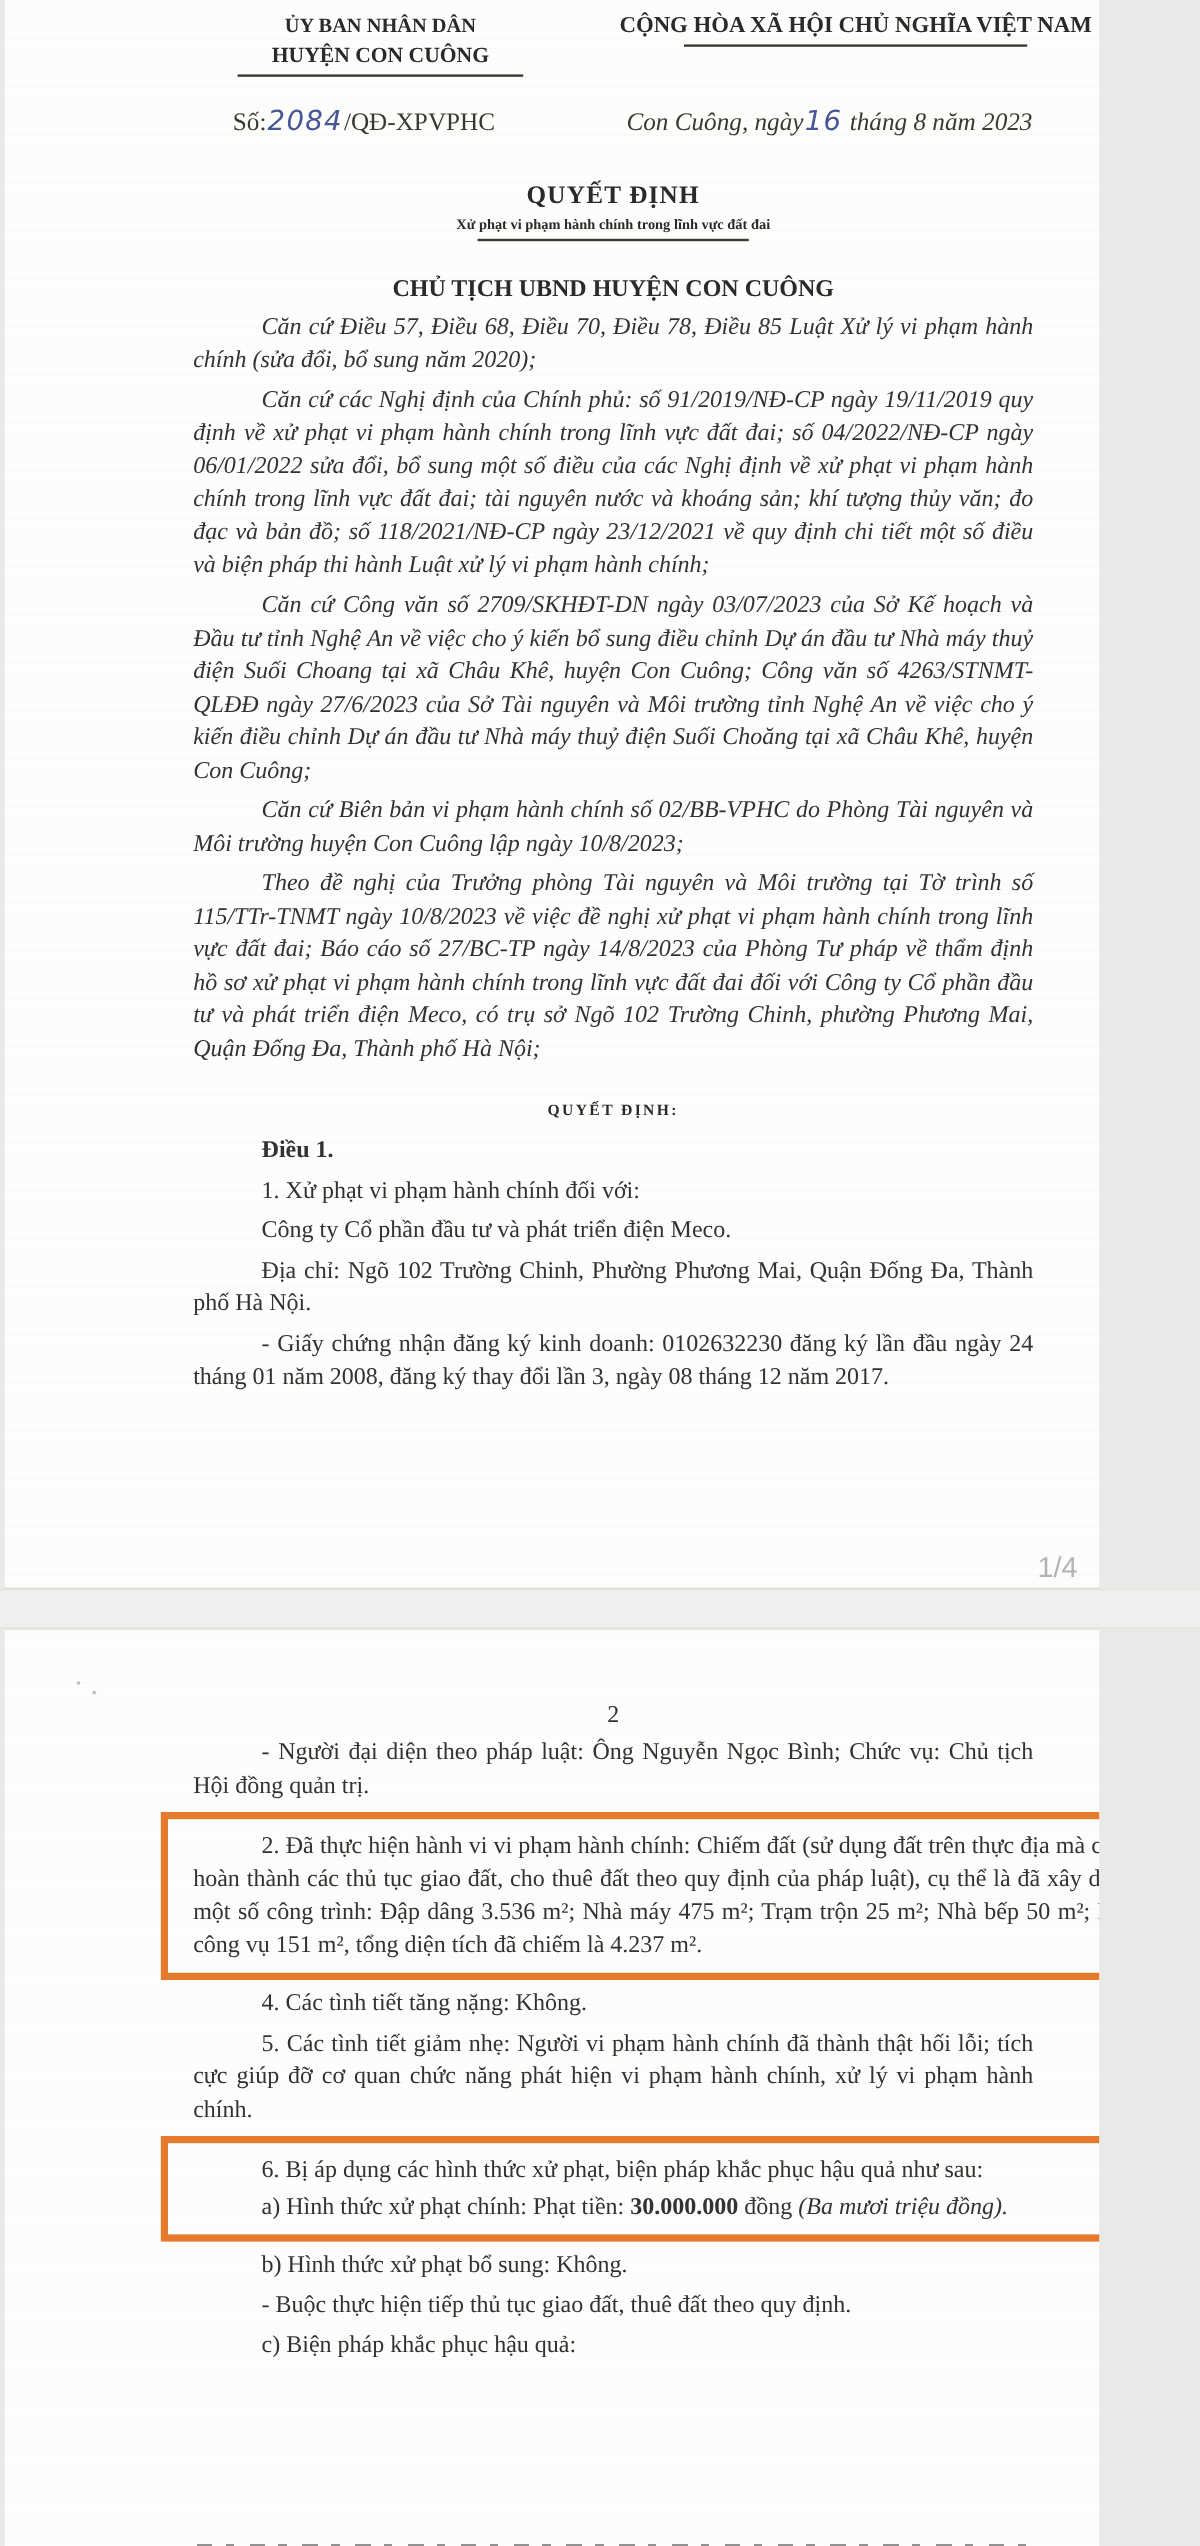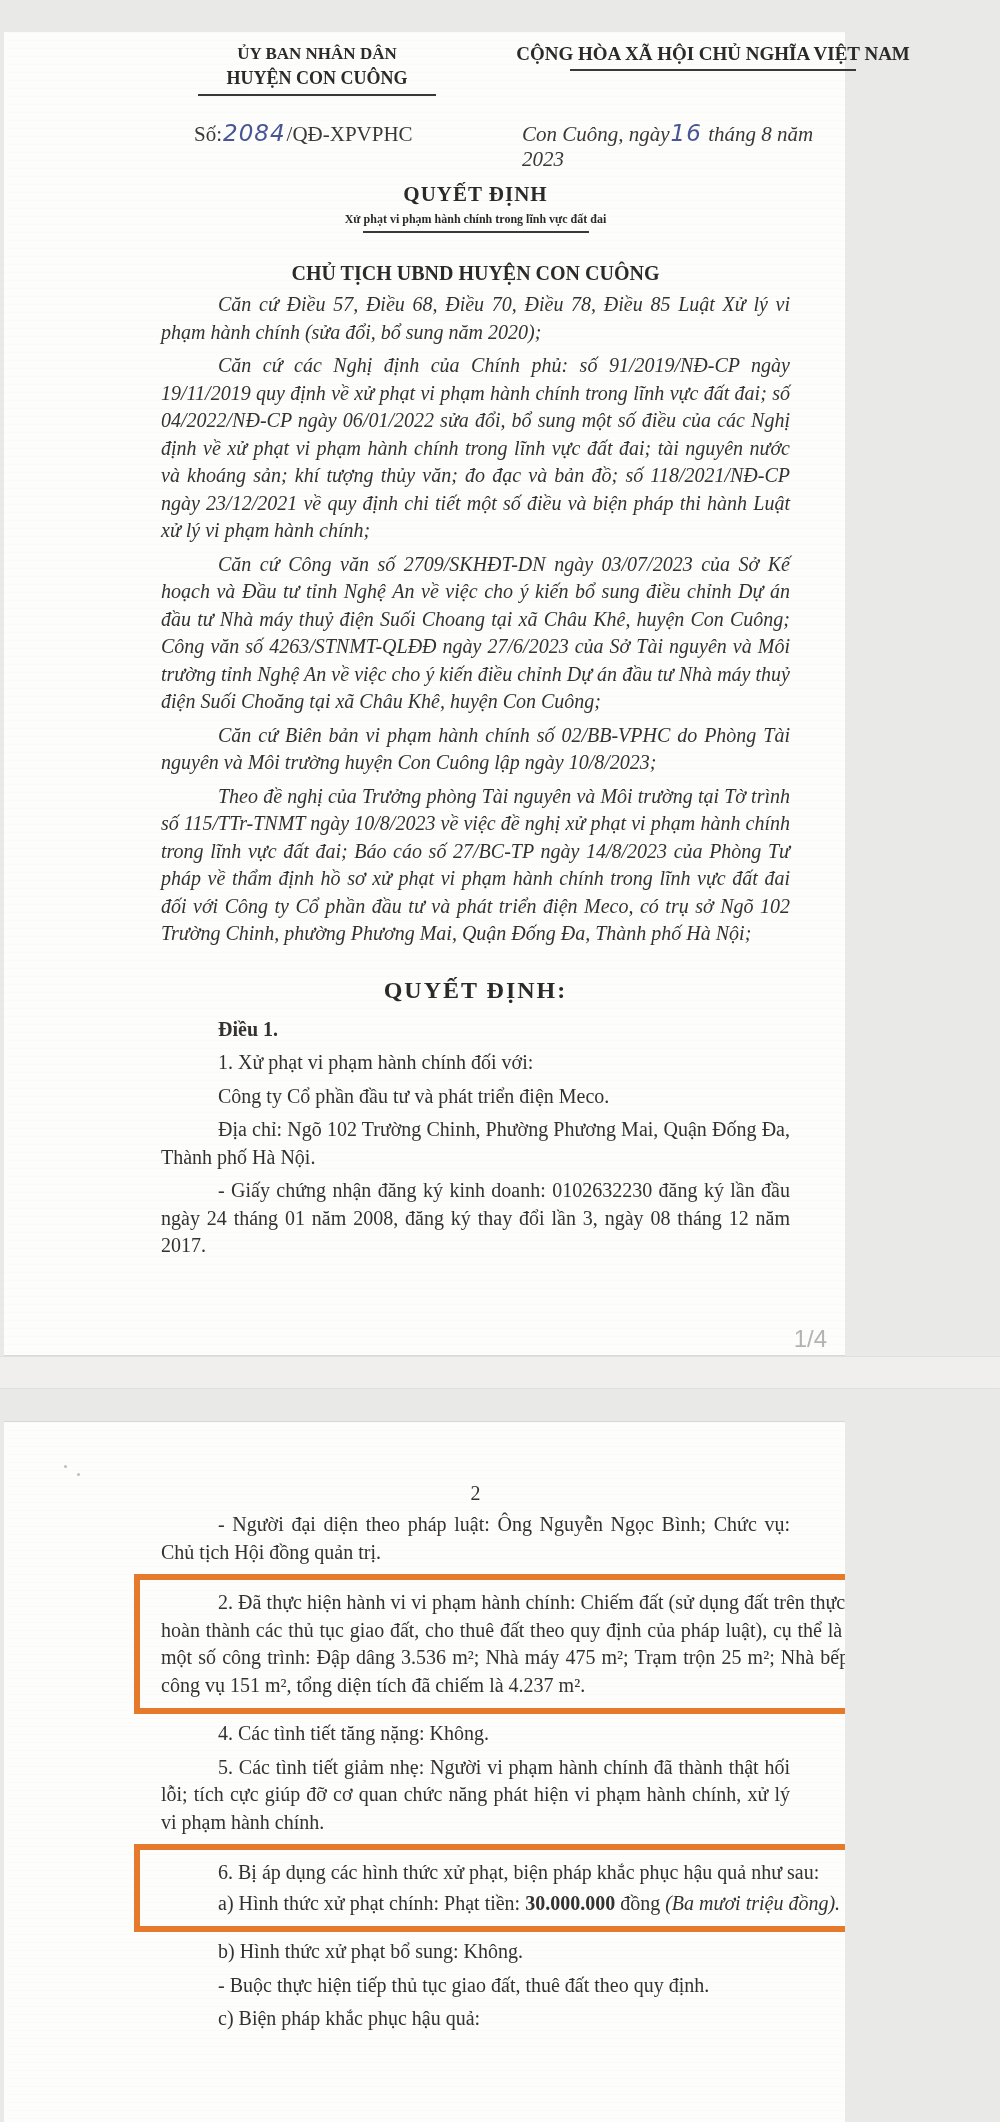--- a/index.html
+++ b/index.html
@@ -6,25 +6,24 @@
   body{
     width:1000px;
     background:#e9e9e7;
     font-family:"Liberation Serif","DejaVu Serif",serif;
     color:#343230;
   }
   .doc-wrap{width:1000px;}
   .page{
     position:relative;
     margin-left:4px;
-    width:841px;
+    width:912px;
     background:#fdfdfc;
     background-image:repeating-linear-gradient(180deg, rgba(0,0,0,0.013) 0 1px, transparent 1px 8px);
     box-sizing:border-box;
-    margin-top:32px;
   }
   .page1{height:1324px;border-bottom:1px solid #d8d8d5;}
   .page-divider{height:31px;background:#f0efed;border-top:1px solid #e0e0dd;border-bottom:1px solid #e0e0dd;}
   .page2{height:767px;border-top:1px solid #d8d8d5;overflow:hidden;}
 
   
   .p1-header{position:relative;height:132px;}
   .issuer-block{position:absolute;left:148px;top:10px;width:330px;text-align:center;}
   .issuer-l1{font-weight:bold;font-size:17px;line-height:24px;color:#2b2a28;}
   .issuer-l2{font-weight:bold;font-size:18px;line-height:25px;color:#2b2a28;}
@@ -59,21 +58,21 @@
     text-align:justify;
     text-indent:57px;
   }
   p.italic{font-style:italic;}
   .recital-first{margin-top:43px;}
   .mt8{margin-top:8px;}
   .mt10{margin-top:10px;}
   .mt12{margin-top:12px;}
   .mt14{margin-top:14px;}
 
-  .decree-heading{margin-top:29px;text-align:center;font-weight:bold;font-size:24px;letter-spacing:2px;color:#2b2a28;}
+  .decree-heading{margin-top:29px;text-align:center;font-weight:bold;font-size:13px;letter-spacing:2px;color:#2b2a28;}
   .article-label{margin-top:12px;font-weight:bold;font-size:20px;line-height:27.5px;text-indent:57px;}
 
   .page-marker{
     position:absolute;right:18px;bottom:2px;
     font-family:"Liberation Sans","DejaVu Sans",sans-serif;
     font-size:24px;color:#b3b3b1;
   }
 
   
   .page2 .content{padding-top:60px;}

